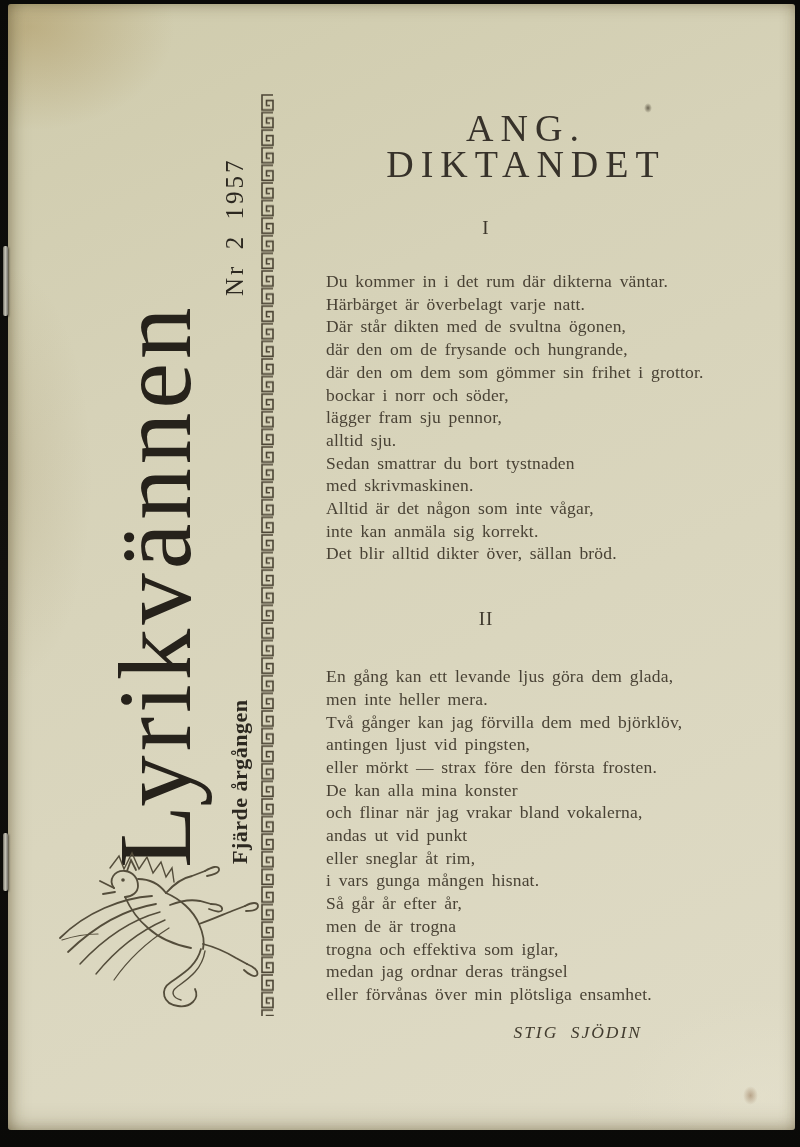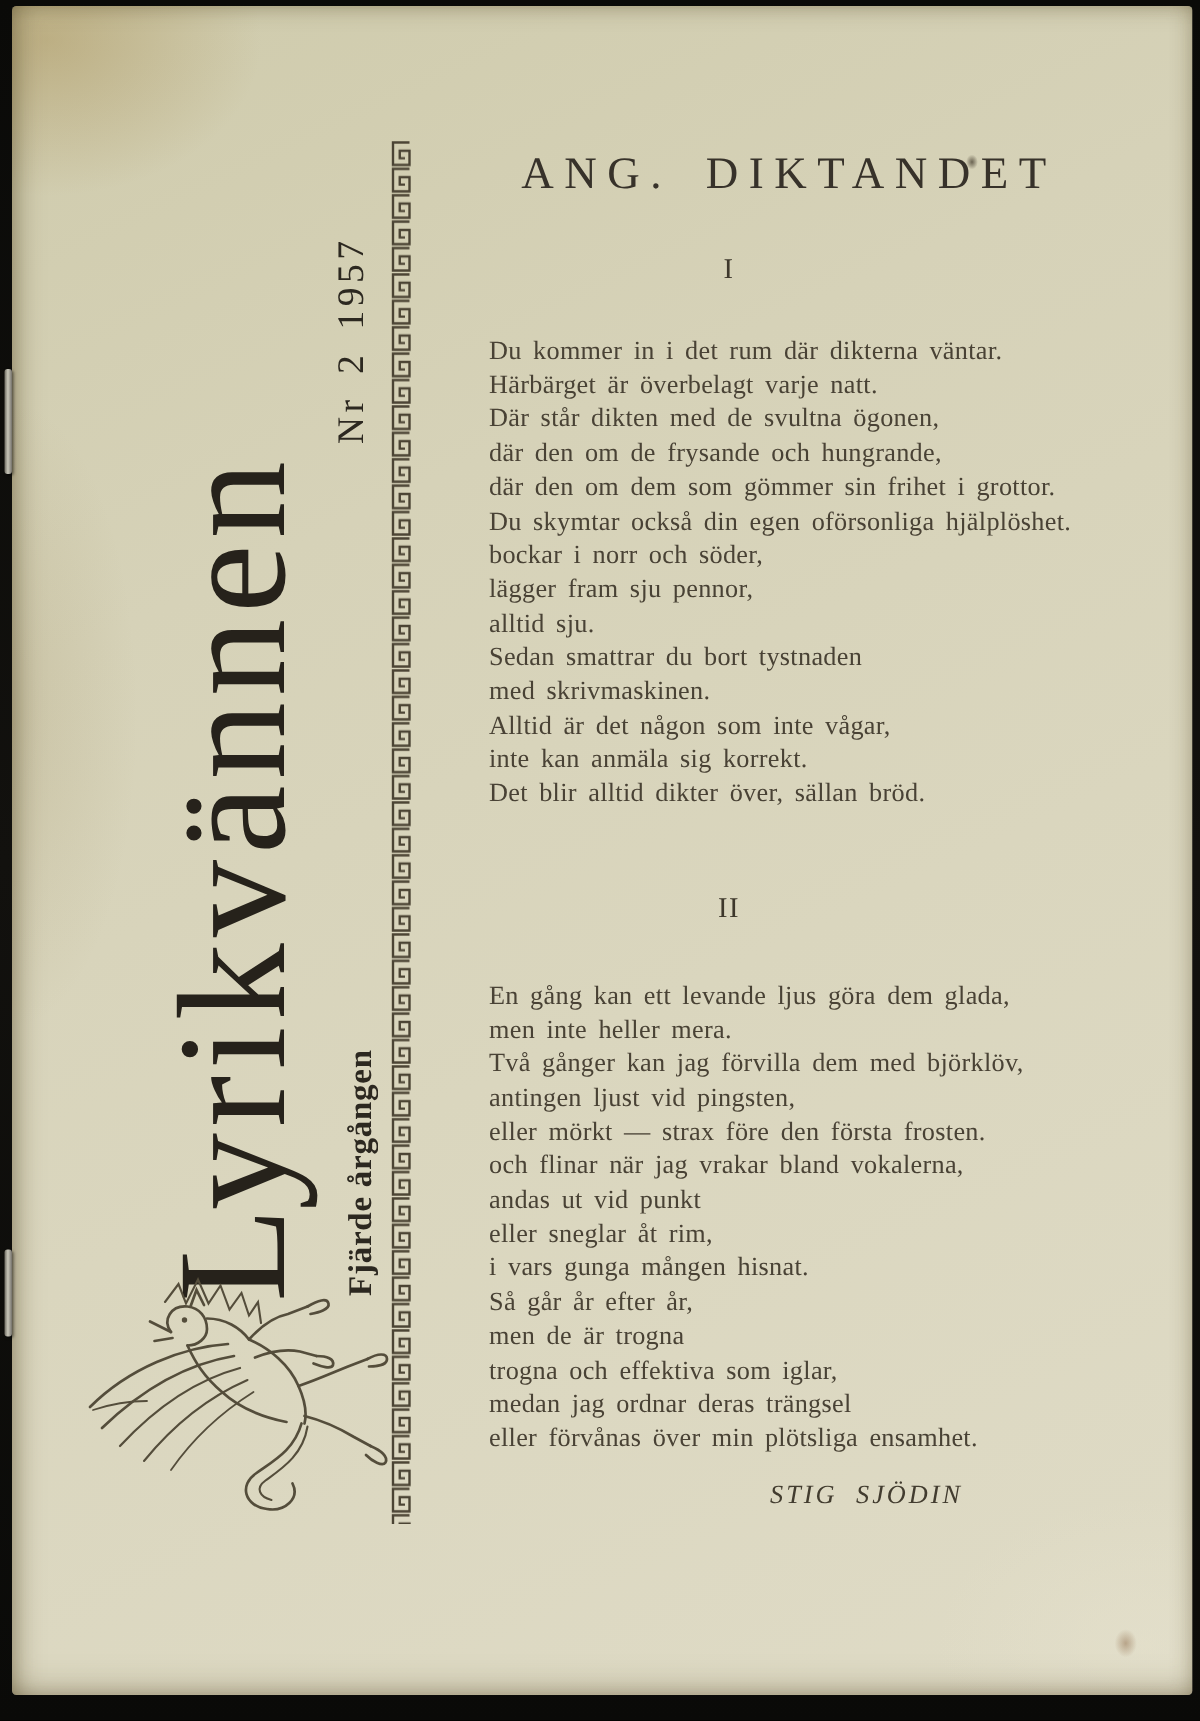--- a/index.html
+++ b/index.html
@@ -37,25 +37,25 @@
     font-size:25px;letter-spacing:3px;word-spacing:5px;color:#2c2820;}
   .mag-title{left:86px;top:268px;height:596px;width:128px;line-height:122px;
     font-size:103px;letter-spacing:4px;color:#26221b;}
   .volume{left:212px;top:682px;height:178px;width:40px;line-height:40px;
     font-size:22px;font-weight:bold;letter-spacing:.5px;color:#2c2820;}
 
   .meander{position:absolute;left:250px;top:90px;}
   .pegasus{position:absolute;left:44px;top:844px;}
 
   .poem-area{position:absolute;left:310px;top:94px;width:400px;color:#3b352a;}
-  .poem-title{margin:0;padding-left:16px;text-align:center;font-weight:normal;
-    font-size:30px;line-height:36px;letter-spacing:7px;word-spacing:8px;color:#37322a;}
+  .poem-title{margin:12px;padding-left:16px;text-align:center;font-weight:normal;
+    font-size:38px;line-height:36px;letter-spacing:7px;word-spacing:8px;color:#37322a;}
   .numeral{width:320px;margin:36px 0 0 8px;text-align:center;
     font-size:19px;line-height:20px;letter-spacing:1px;color:#3e382c;}
-  .numeral.n2{margin-top:56px;}
+  .numeral.n2{margin-top:44px;}
   .stanza{margin:32px 0 0 8px;font-size:17.5px;line-height:22.7px;
     letter-spacing:.2px;word-spacing:3px;color:#494235;}
   .stanza.st2{margin-top:36px;}
   .poem-line{white-space:nowrap;}
   .signature{margin:16px 76px 0 0;text-align:right;font-style:italic;
     font-size:17.5px;letter-spacing:2px;word-spacing:6px;color:#423c2f;}
 </style>
 </head>
 <body>
 
@@ -117,37 +117,37 @@
 
     <div class="poem-area">
       <h1 class="poem-title">ANG. DIKTANDET</h1>
       <div class="numeral">I</div>
       <div class="stanza">
           <div class="poem-line">Du kommer in i det rum där dikterna väntar.</div>
           <div class="poem-line">Härbärget är överbelagt varje natt.</div>
           <div class="poem-line">Där står dikten med de svultna ögonen,</div>
           <div class="poem-line">där den om de frysande och hungrande,</div>
           <div class="poem-line">där den om dem som gömmer sin frihet i grottor.</div>
-          <div class="poem-line">Du skymtar också din egen oförsonliga hjälplöshet.</div>
           <div class="poem-line">bockar i norr och söder,</div>
           <div class="poem-line">lägger fram sju pennor,</div>
           <div class="poem-line">alltid sju.</div>
           <div class="poem-line">Sedan smattrar du bort tystnaden</div>
           <div class="poem-line">med skrivmaskinen.</div>
           <div class="poem-line">Alltid är det någon som inte vågar,</div>
           <div class="poem-line">inte kan anmäla sig korrekt.</div>
           <div class="poem-line">Det blir alltid dikter över, sällan bröd.</div>
         </div>
       <div class="numeral n2">II</div>
       <div class="stanza st2">
           <div class="poem-line">En gång kan ett levande ljus göra dem glada,</div>
           <div class="poem-line">men inte heller mera.</div>
           <div class="poem-line">Två gånger kan jag förvilla dem med björklöv,</div>
           <div class="poem-line">antingen ljust vid pingsten,</div>
           <div class="poem-line">eller mörkt — strax före den första frosten.</div>
+          <div class="poem-line">De kan alla mina konster</div>
           <div class="poem-line">och flinar när jag vrakar bland vokalerna,</div>
           <div class="poem-line">andas ut vid punkt</div>
           <div class="poem-line">eller sneglar åt rim,</div>
           <div class="poem-line">i vars gunga mången hisnat.</div>
           <div class="poem-line">Så går år efter år,</div>
           <div class="poem-line">men de är trogna</div>
           <div class="poem-line">trogna och effektiva som iglar,</div>
           <div class="poem-line">medan jag ordnar deras trängsel</div>
           <div class="poem-line">eller förvånas över min plötsliga ensamhet.</div>
         </div>

